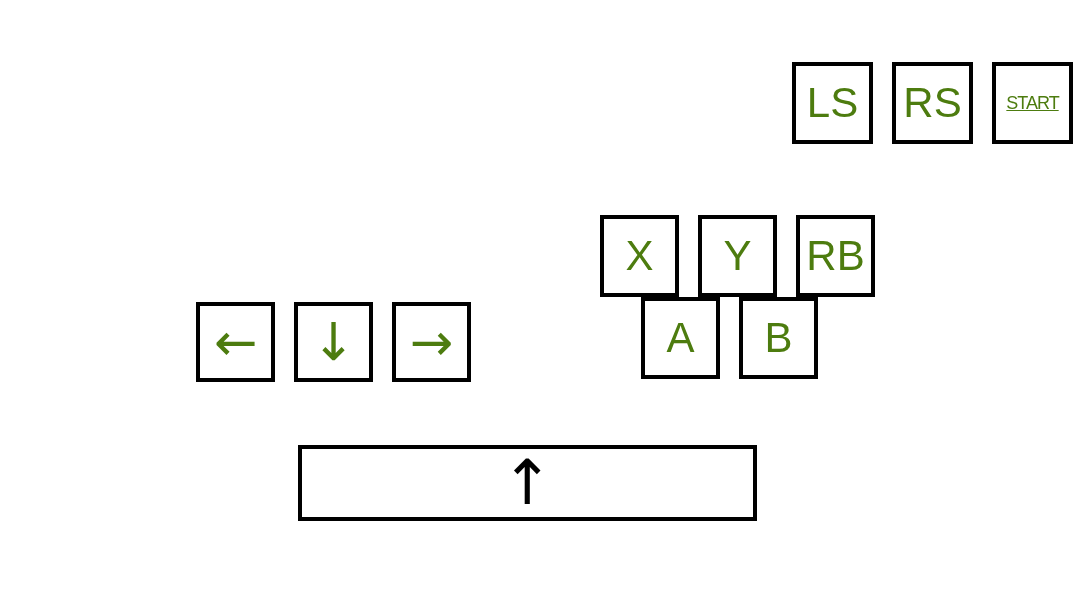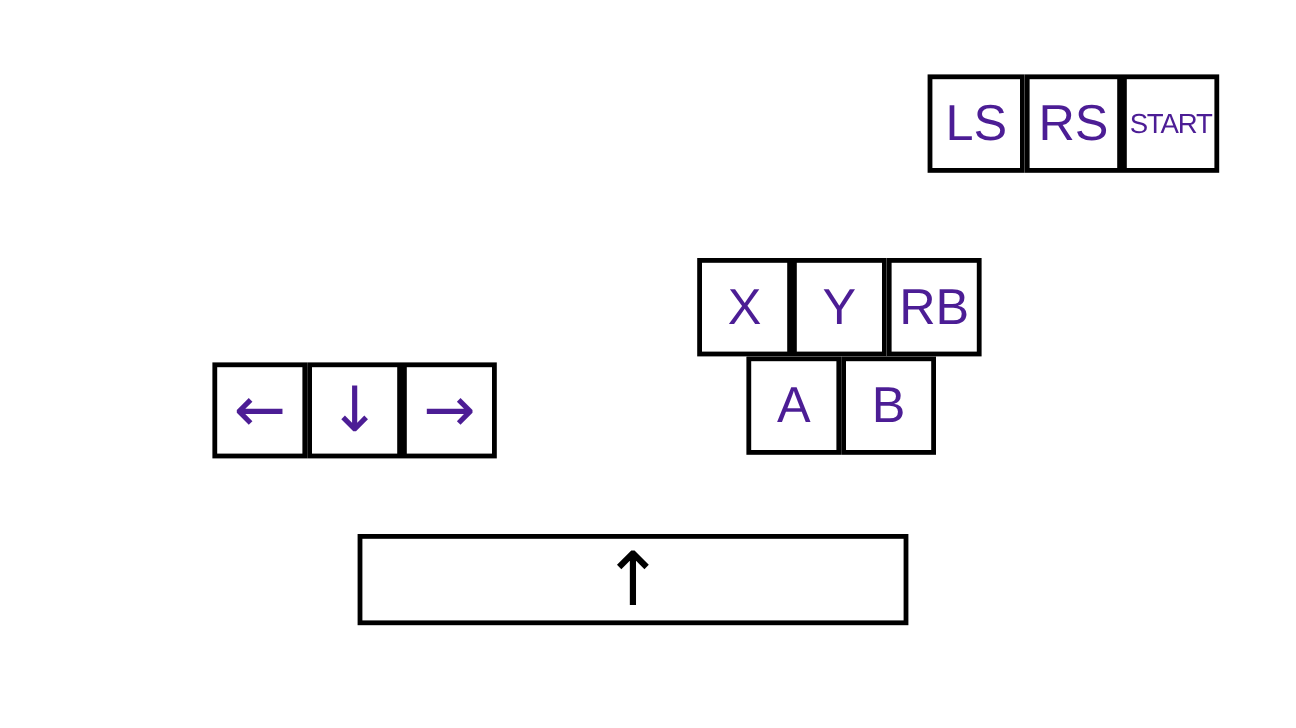--- a/index.html
+++ b/index.html
@@ -20,28 +20,29 @@
     position: absolute;
     display: flex;
   }
   .key {
     box-sizing: border-box;
     border: 4px solid #000000;
     background: #ffffff;
     display: flex;
     align-items: center;
     justify-content: center;
-    color: #4c1d95;
+    color: #4d7c0f;
     line-height: 1;
     user-select: none;
+    margin-left: 19px;
   }
   
   #system-cluster { left: 773px; top: 62px; }
   #system-cluster .key { width: 81px; height: 82px; font-size: 42px; }
-  #system-cluster .key.tiny-label { font-size: 23px; letter-spacing: -1px; }
+  #system-cluster .key.tiny-label { font-size: 18px; letter-spacing: -1px; text-decoration: underline; }
 
   
   #face-top-row { left: 581px; top: 215px; }
   #face-top-row .key { width: 79px; height: 82px; font-size: 42px; }
 
   
   #face-bottom-row { left: 622px; top: 297px; }
   #face-bottom-row .key { width: 79px; height: 82px; font-size: 42px; }
 
   .key.large-letter { font-size: 58px; }

